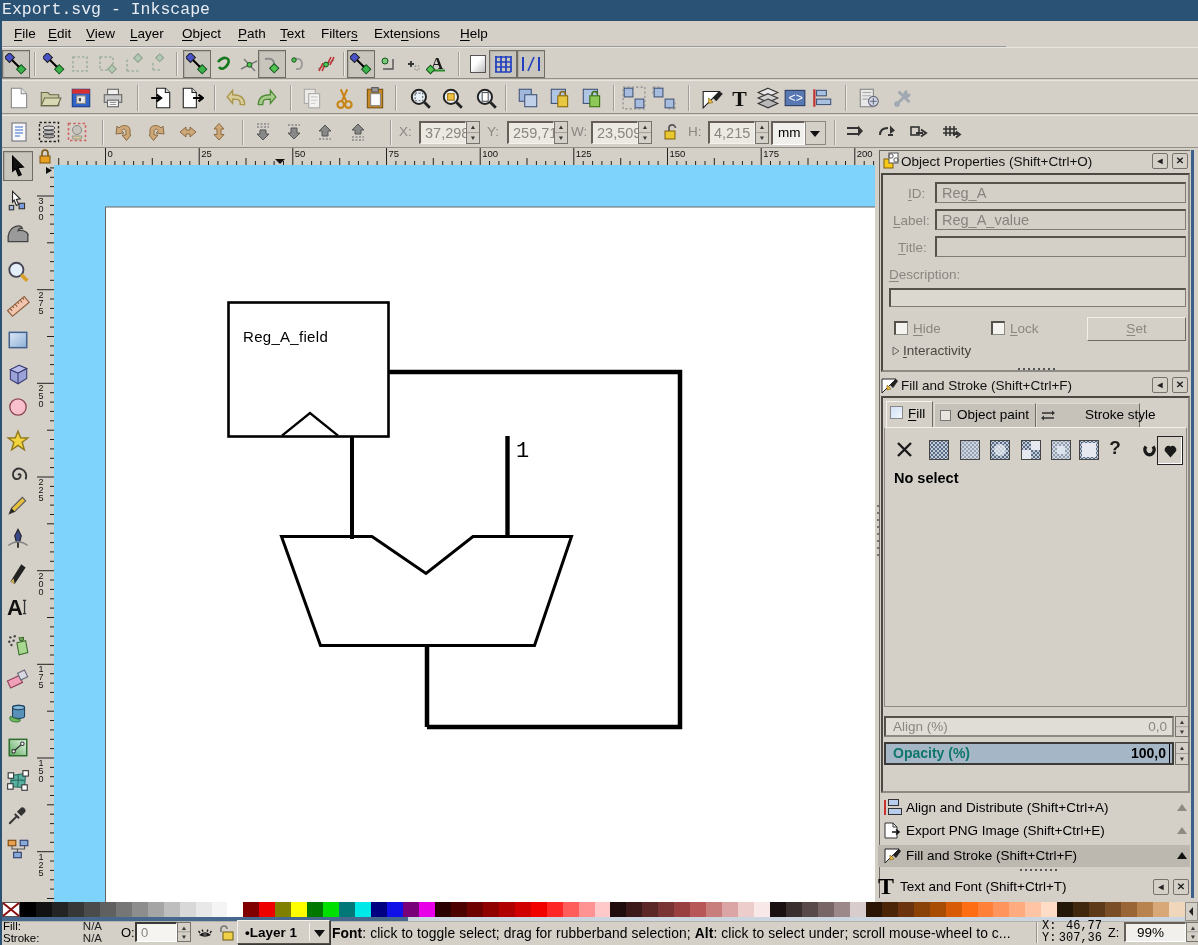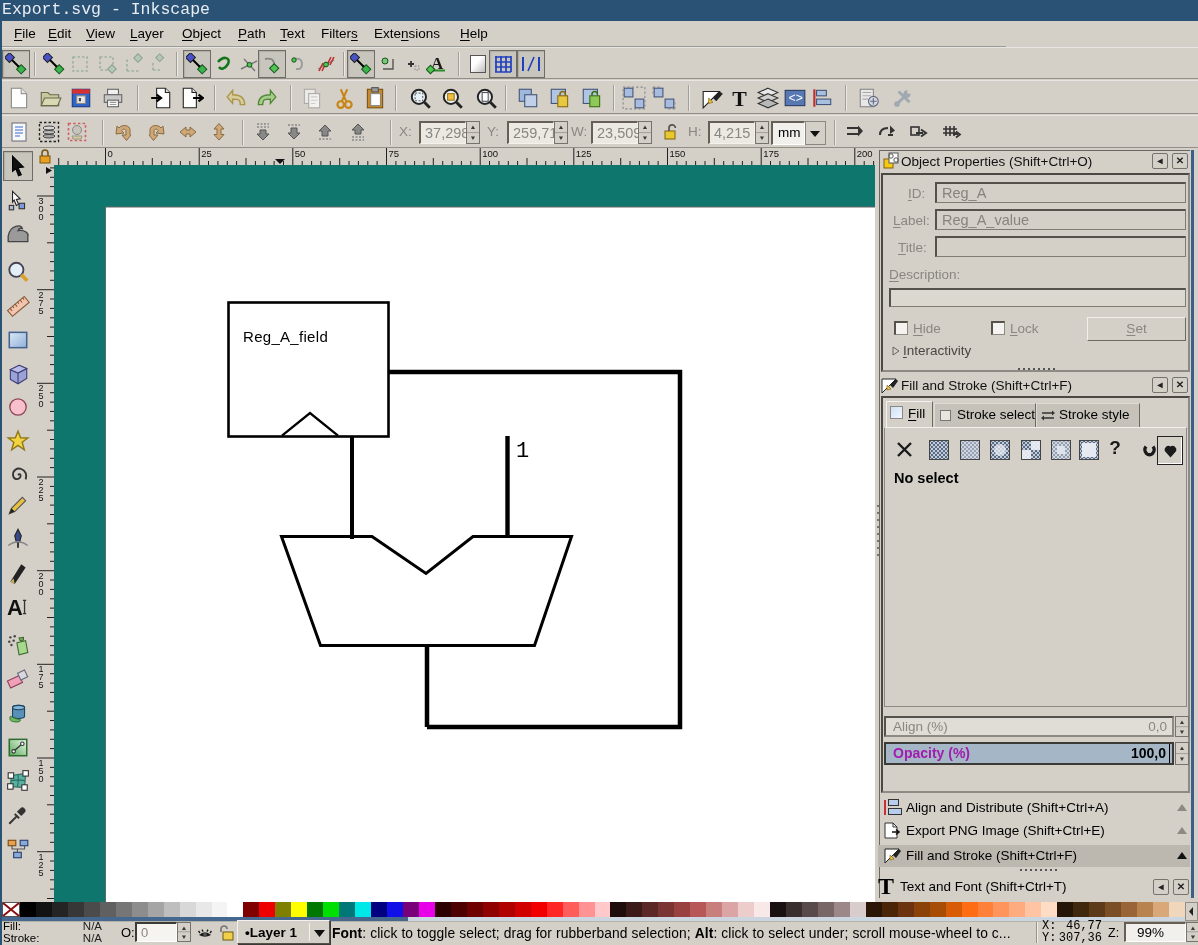--- a/index.html
+++ b/index.html
@@ -695,21 +695,21 @@
       <path d="M10 8 L14 12 L17 9 A2.8 2.8 0 0 0 13 5 Z" fill="#333"></path>
     </svg>
     <svg style="position:absolute;left:6px;top:689px" width="24" height="24" viewBox="0 0 22 22">
       <rect x="2" y="3" width="7" height="5" fill="#e8a050" stroke="#7a4a10"></rect>
       <rect x="13" y="3" width="7" height="5" fill="#88aad8" stroke="#2c3c6c"></rect>
       <rect x="7" y="14" width="7" height="5" fill="#88aad8" stroke="#2c3c6c"></rect>
       <path d="M5.5 8 V11 H17 V8 M10.5 11 V14" fill="none" stroke="#555"></path>
     </svg>
   </div>
 
-<div class="abs" style="left:54px;top:165px;width:821px;height:737px;background:#0f766e;overflow:hidden">
+<div class="abs" style="left:54px;top:165px;width:821px;height:737px;background:#7dd3fc;overflow:hidden">
   <svg width="821" height="737">
     <rect x="51.5" y="42" width="900" height="1300" fill="#ffffff" stroke="#666" stroke-width="1"></rect>
     <g stroke="#000" fill="none">
       <rect x="174.5" y="137.5" width="160" height="134" stroke-width="2.6"></rect>
       <path d="M228 270.7 L256 248 L284 270.7" stroke-width="2.3"></path>
       <path d="M298 272 V374" stroke-width="4"></path>
       <path d="M335 207 H626 V562 H373" stroke-width="4.5"></path>
       <path d="M453.5 271 V373" stroke-width="4.4"></path>
       <path d="M373 479 V562" stroke-width="4.5"></path>
       <path d="M227.5 371.5 L318 371.5 L372 408.5 L419 371.5 L517.5 371.5 L480.5 480.5 L266.5 480.5 Z" stroke-width="3"></path>
@@ -796,27 +796,27 @@
         <stop offset="1" stop-color="#f4f8ff"></stop>
       </linearGradient>
     </defs>
     <rect x="0.5" y="0.5" width="12" height="12" fill="url(#fg)" stroke="#888"></rect>
   </svg>
 <div class="tab" style="left:908px;top:406px"><span class="u">F</span>ill</div>
 <div class="abs" style="left:934px;top:403px;width:102px;height:24px;background:#c6c2ba;border:1px solid #6d6a64;border-bottom:none;border-top-color:#dedbd4;border-left-color:#dedbd4"></div>
 <svg class="abs" style="left:939px;top:409px" width="13" height="13">
     <rect x="1.5" y="1.5" width="10" height="10" fill="#e8e5df" stroke="#777"></rect>
   </svg>
-<div class="tab" style="left:957px;top:407px">Stroke select</div>
+<div class="tab" style="left:957px;top:407px">Object paint</div>
 <div class="abs" style="left:1036px;top:403px;width:104px;height:24px;background:#c6c2ba;border:1px solid #6d6a64;border-bottom:none;border-top-color:#dedbd4;border-left-color:#dedbd4"></div>
 <svg class="abs" style="left:1041px;top:409px" width="14" height="13">
     <path d="M1 4 H11 M3 9 H13" stroke="#333" stroke-width="1.6"></path>
     <path d="M11 1.5 L14 4 L11 6.5 Z M3 6.5 L0 9 L3 11.5 Z" fill="#333"></path>
   </svg>
-<div class="tab" style="left:1059px;top:407px">Stroke style</div>
+<div class="tab" style="left:1085px;top:407px">Stroke style</div>
 <div class="abs" style="left:884px;top:427px;width:303px;height:280px;background:#d4d0c8;border:1px solid #8d8a84;border-top:1px solid #f2f0ec"></div>
 
 <svg class="abs" style="left:896px;top:441px" width="17" height="17">
     <path d="M2 2 L15 15 M15 2 L2 15" stroke="#1a1a1a" stroke-width="2.4"></path>
   </svg>
 <div id="paintbtns">
     <svg class="swbtn" style="left:929px;top:440px">
       <rect x="0" y="0" width="20" height="20" fill="#c2cbd8"></rect>
       <rect x="0" y="0" width="2" height="2" fill="#5a6c85"></rect>
       <rect x="2" y="2" width="2" height="2" fill="#5a6c85"></rect>
@@ -1156,21 +1156,21 @@
 <svg class="abs" style="left:1163px;top:443px" width="15" height="16">
     <path d="M7.5 14.5 L1.8 8 A3.9 3.9 0 0 1 7.5 3.4 A3.9 3.9 0 0 1 13.2 8 Z" fill="#1a1a1a"></path>
   </svg>
 <div class="abs" style="left:894px;top:470px;font-size:14.5px;font-weight:bold;color:#000">No select</div>
 
 <div class="abs" style="left:884px;top:716px;width:290px;height:21px;background:#e0ddd6;border:2px solid #55524c;border-bottom-color:#8d8a84;border-right-color:#8d8a84"></div>
 <div class="abs glabel" style="left:893px;top:719px">Align (%)</div>
 <div class="abs glabel" style="left:1137px;top:719px;width:30px;text-align:right">0,0</div>
 <div class="spinbtns" style="left:1175px;top:716px;height:21px"></div>
 <div class="abs" style="left:884px;top:742px;width:290px;height:23px;background:#a5b7c6;border:2px solid #3c3a36"></div>
-<div class="abs" style="left:893px;top:745px;font-size:14px;font-weight:bold;color:#a21caf">Opacity (%)</div>
+<div class="abs" style="left:893px;top:745px;font-size:14px;font-weight:bold;color:#0f766e">Opacity (%)</div>
 <div class="abs" style="left:1114px;top:745px;width:52px;text-align:right;font-size:14px;font-weight:bold;color:#000">100,0</div>
 <div class="abs" style="left:1169px;top:744px;width:1px;height:19px;background:#000"></div>
 <div class="spinbtns" style="left:1175px;top:742px;height:23px"></div>
 
 <svg class="abs" style="left:884px;top:799px" width="18" height="17">
     <rect x="0" y="1" width="2" height="15" fill="#c83232"></rect>
     <rect x="4.5" y="0.5" width="10" height="6" fill="#b8cced" stroke="#333"></rect>
     <rect x="4.5" y="9.5" width="13" height="6" fill="#b8cced" stroke="#333"></rect>
   </svg>
 <div class="collrow" style="top:800px;left:906px">Align and Distribute (Shift+Ctrl+A)</div>

